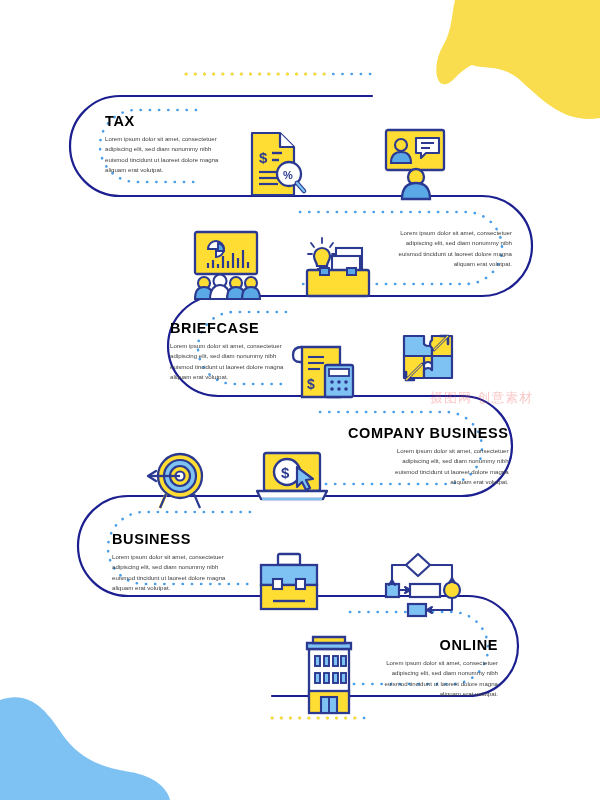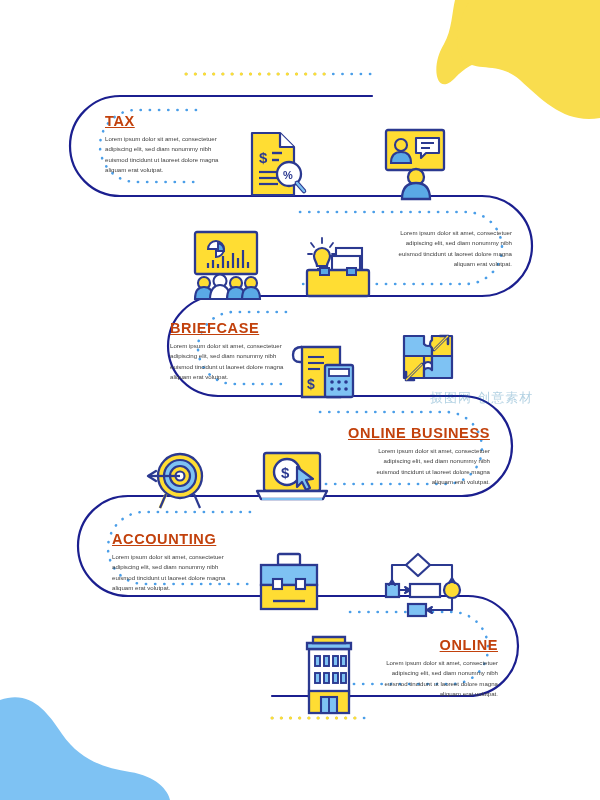--- a/index.html
+++ b/index.html
@@ -12,25 +12,24 @@
   }
   #stage{position:absolute;inset:0;width:600px;height:800px;}
   #svgroot{position:absolute;left:0;top:0;width:600px;height:800px;}
 
   
   .block{position:absolute;}
   .block .title{
     font-size:14.5px;
     font-weight:bold;
     letter-spacing:.6px;
-    color:#c2410c;
+    color:#000000;
     margin:0 0 5px 0;
     white-space:nowrap;
     font-family:"Liberation Sans", sans-serif;
-    text-decoration:underline;
   }
   .block .body{
     font-size:6.1px;
     line-height:1.72;
     color:#3d3d3d;
     margin:0;
     width:122px;
     font-family:"Liberation Sans", sans-serif;
   }
   .block.right{text-align:right;}
@@ -51,21 +50,21 @@
   .wm{
     position:absolute;
     left:430px; top:383px;
     width:152px;height:30px;
     opacity:.30;
     pointer-events:none;
   }
   .wm-txt{
     font-family:"DejaVu Sans", sans-serif;
     font-size:13px;
-    color:#0369a1;
+    color:#ef4444;
     letter-spacing:1px;
     line-height:30px;
     white-space:nowrap;
   }
 </style>
 </head>
 <body>
 
 <div id="stage">
 
@@ -319,26 +318,26 @@
   <div class="block right" id="blk-strategy">
     <div class="body">Lorem ipsum dolor sit amet, consectetuer adipiscing elit, sed diam nonummy nibh euismod tincidunt ut laoreet dolore magna aliquam erat volutpat.</div>
   </div>
 
   <div class="block" id="blk-accounting">
     <div class="title">BRIEFCASE</div>
     <div class="body">Lorem ipsum dolor sit amet, consectetuer adipiscing elit, sed diam nonummy nibh euismod tincidunt ut laoreet dolore magna aliquam erat volutpat.</div>
   </div>
 
   <div class="block right" id="blk-online">
-    <div class="title">ONLINE BUSINESS</div>
+    <div class="title">COMPANY BUSINESS</div>
     <div class="body">Lorem ipsum dolor sit amet, consectetuer adipiscing elit, sed diam nonummy nibh euismod tincidunt ut laoreet dolore magna aliquam erat volutpat.</div>
   </div>
 
   <div class="block" id="blk-briefcase">
-    <div class="title">ACCOUNTING</div>
+    <div class="title">BUSINESS</div>
     <div class="body">Lorem ipsum dolor sit amet, consectetuer adipiscing elit, sed diam nonummy nibh euismod tincidunt ut laoreet dolore magna aliquam erat volutpat.</div>
   </div>
 
   <div class="block right" id="blk-company">
     <div class="title">ONLINE</div>
     <div class="body">Lorem ipsum dolor sit amet, consectetuer adipiscing elit, sed diam nonummy nibh euismod tincidunt ut laoreet dolore magna aliquam erat volutpat.</div>
   </div>
 
   <div class="wm">
     <div class="wm-txt">摄图网·创意素材</div>

